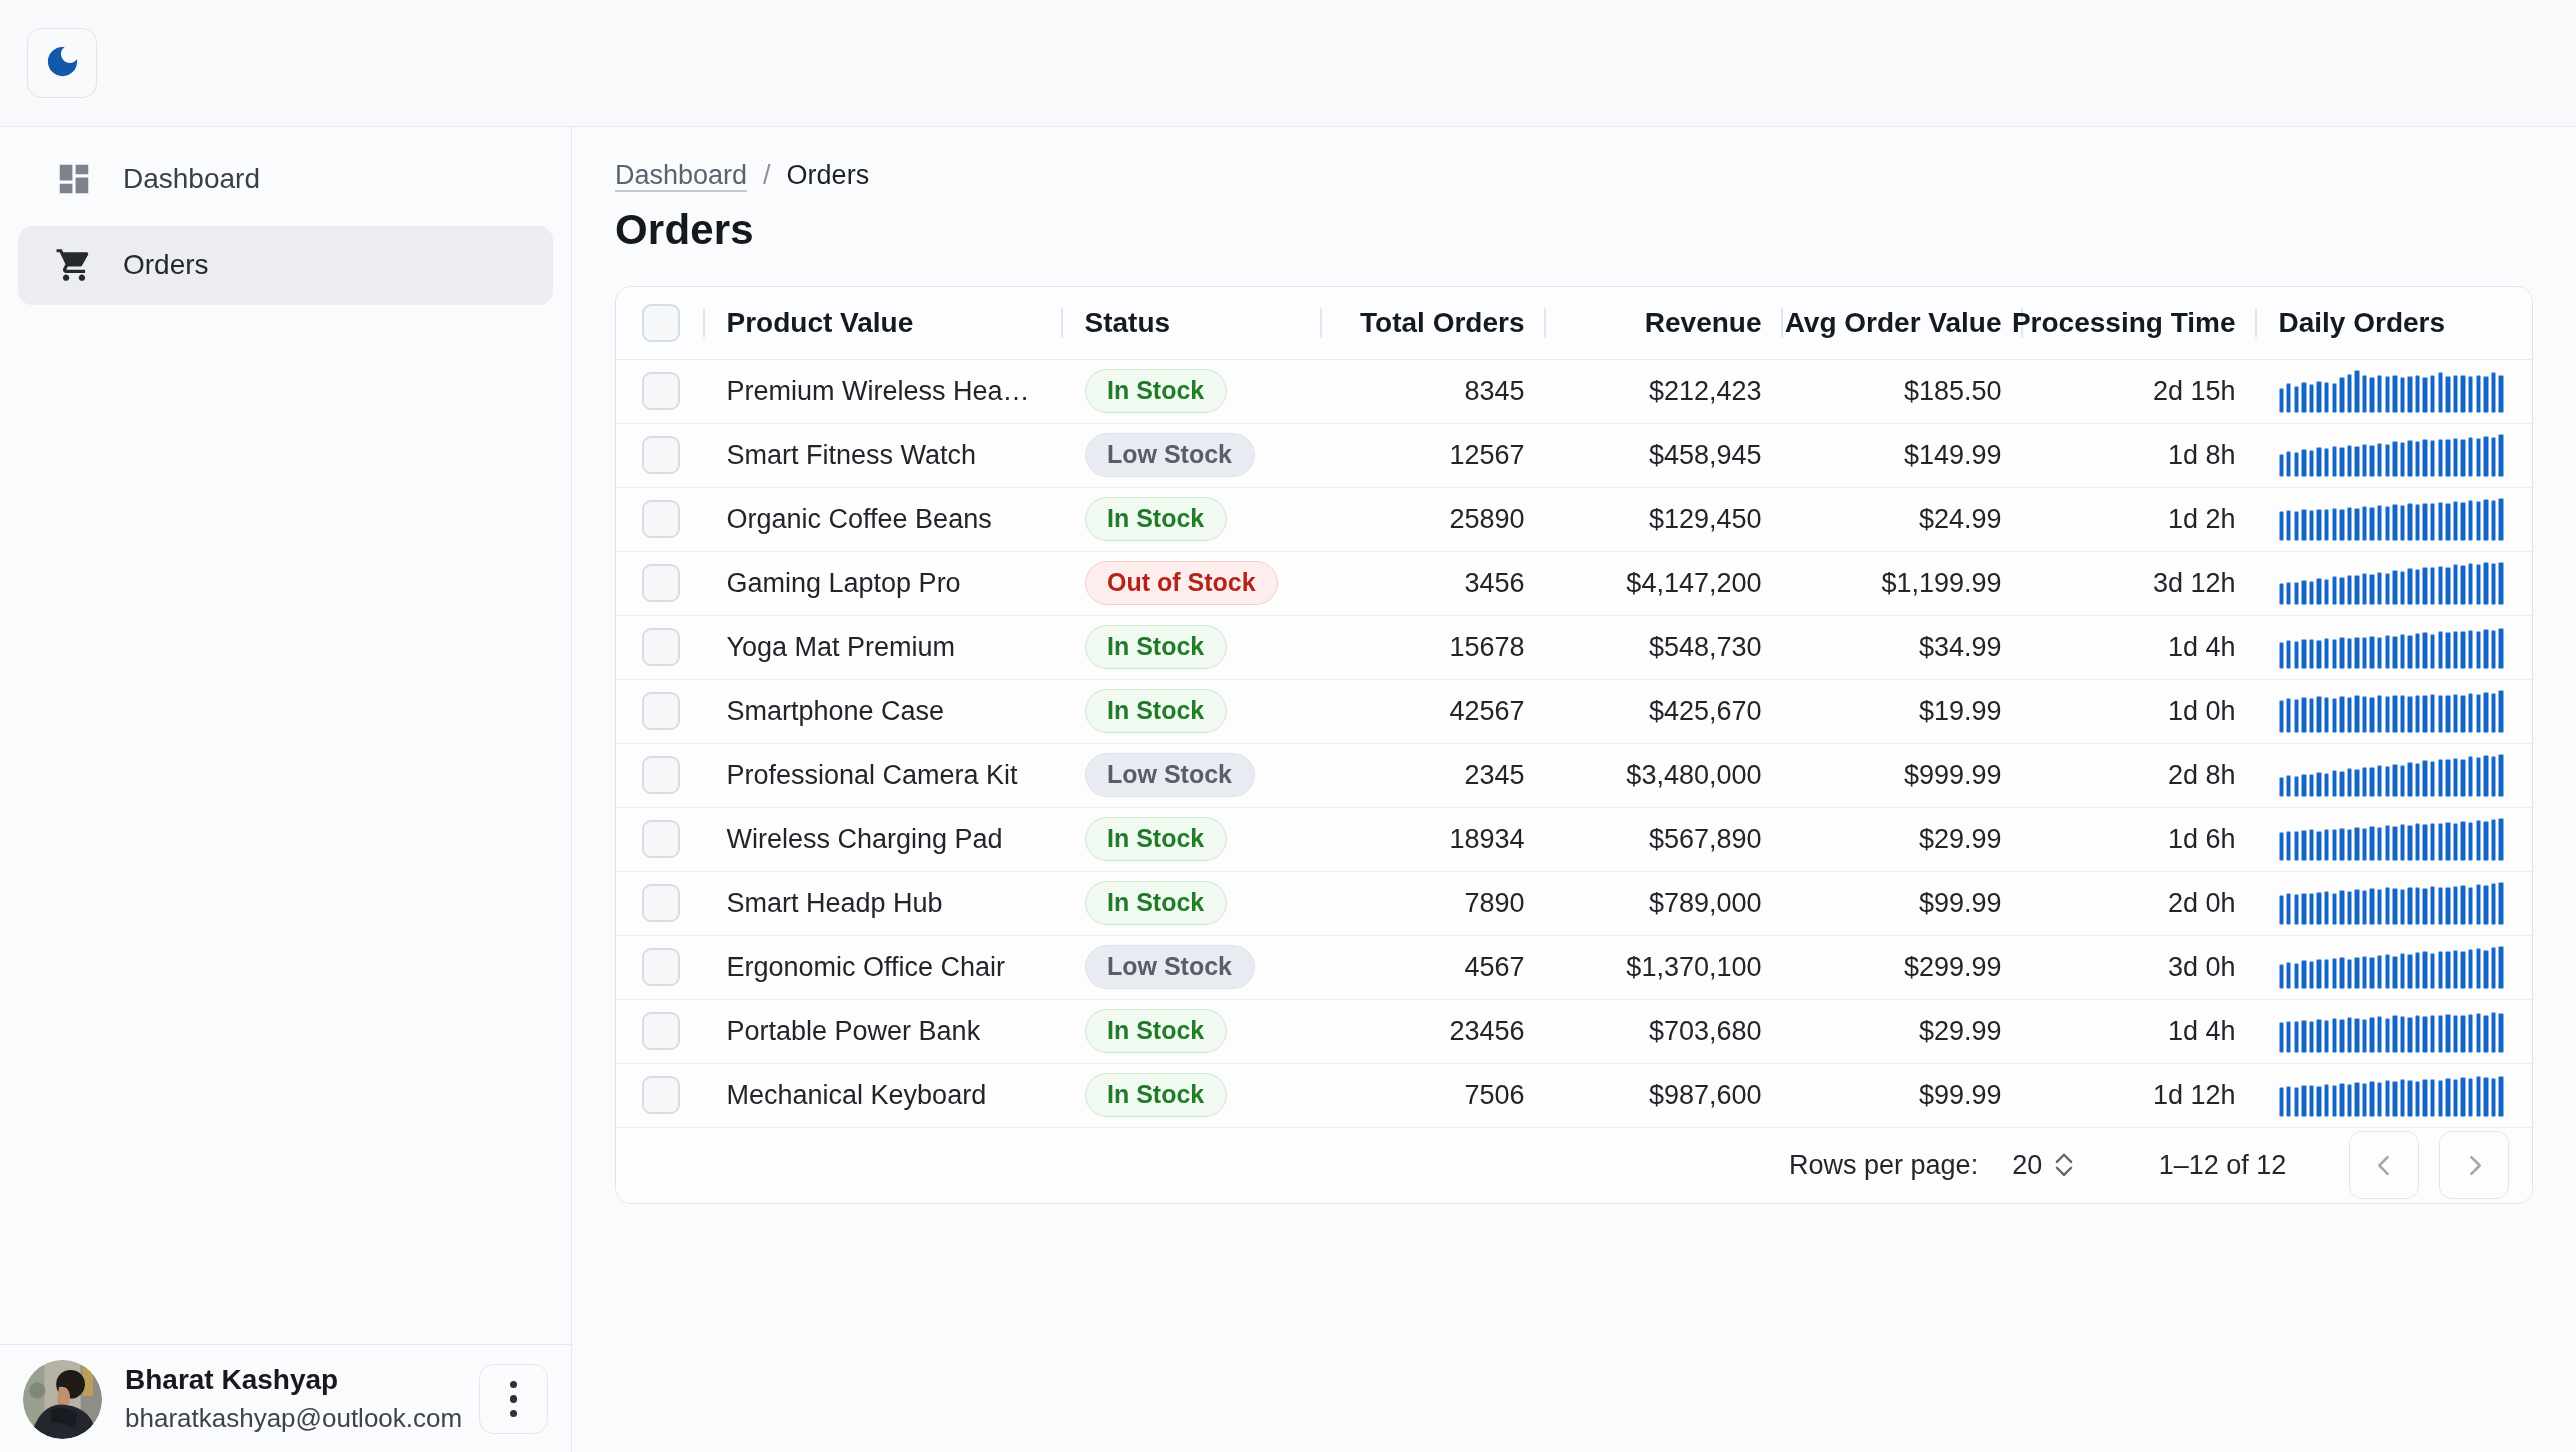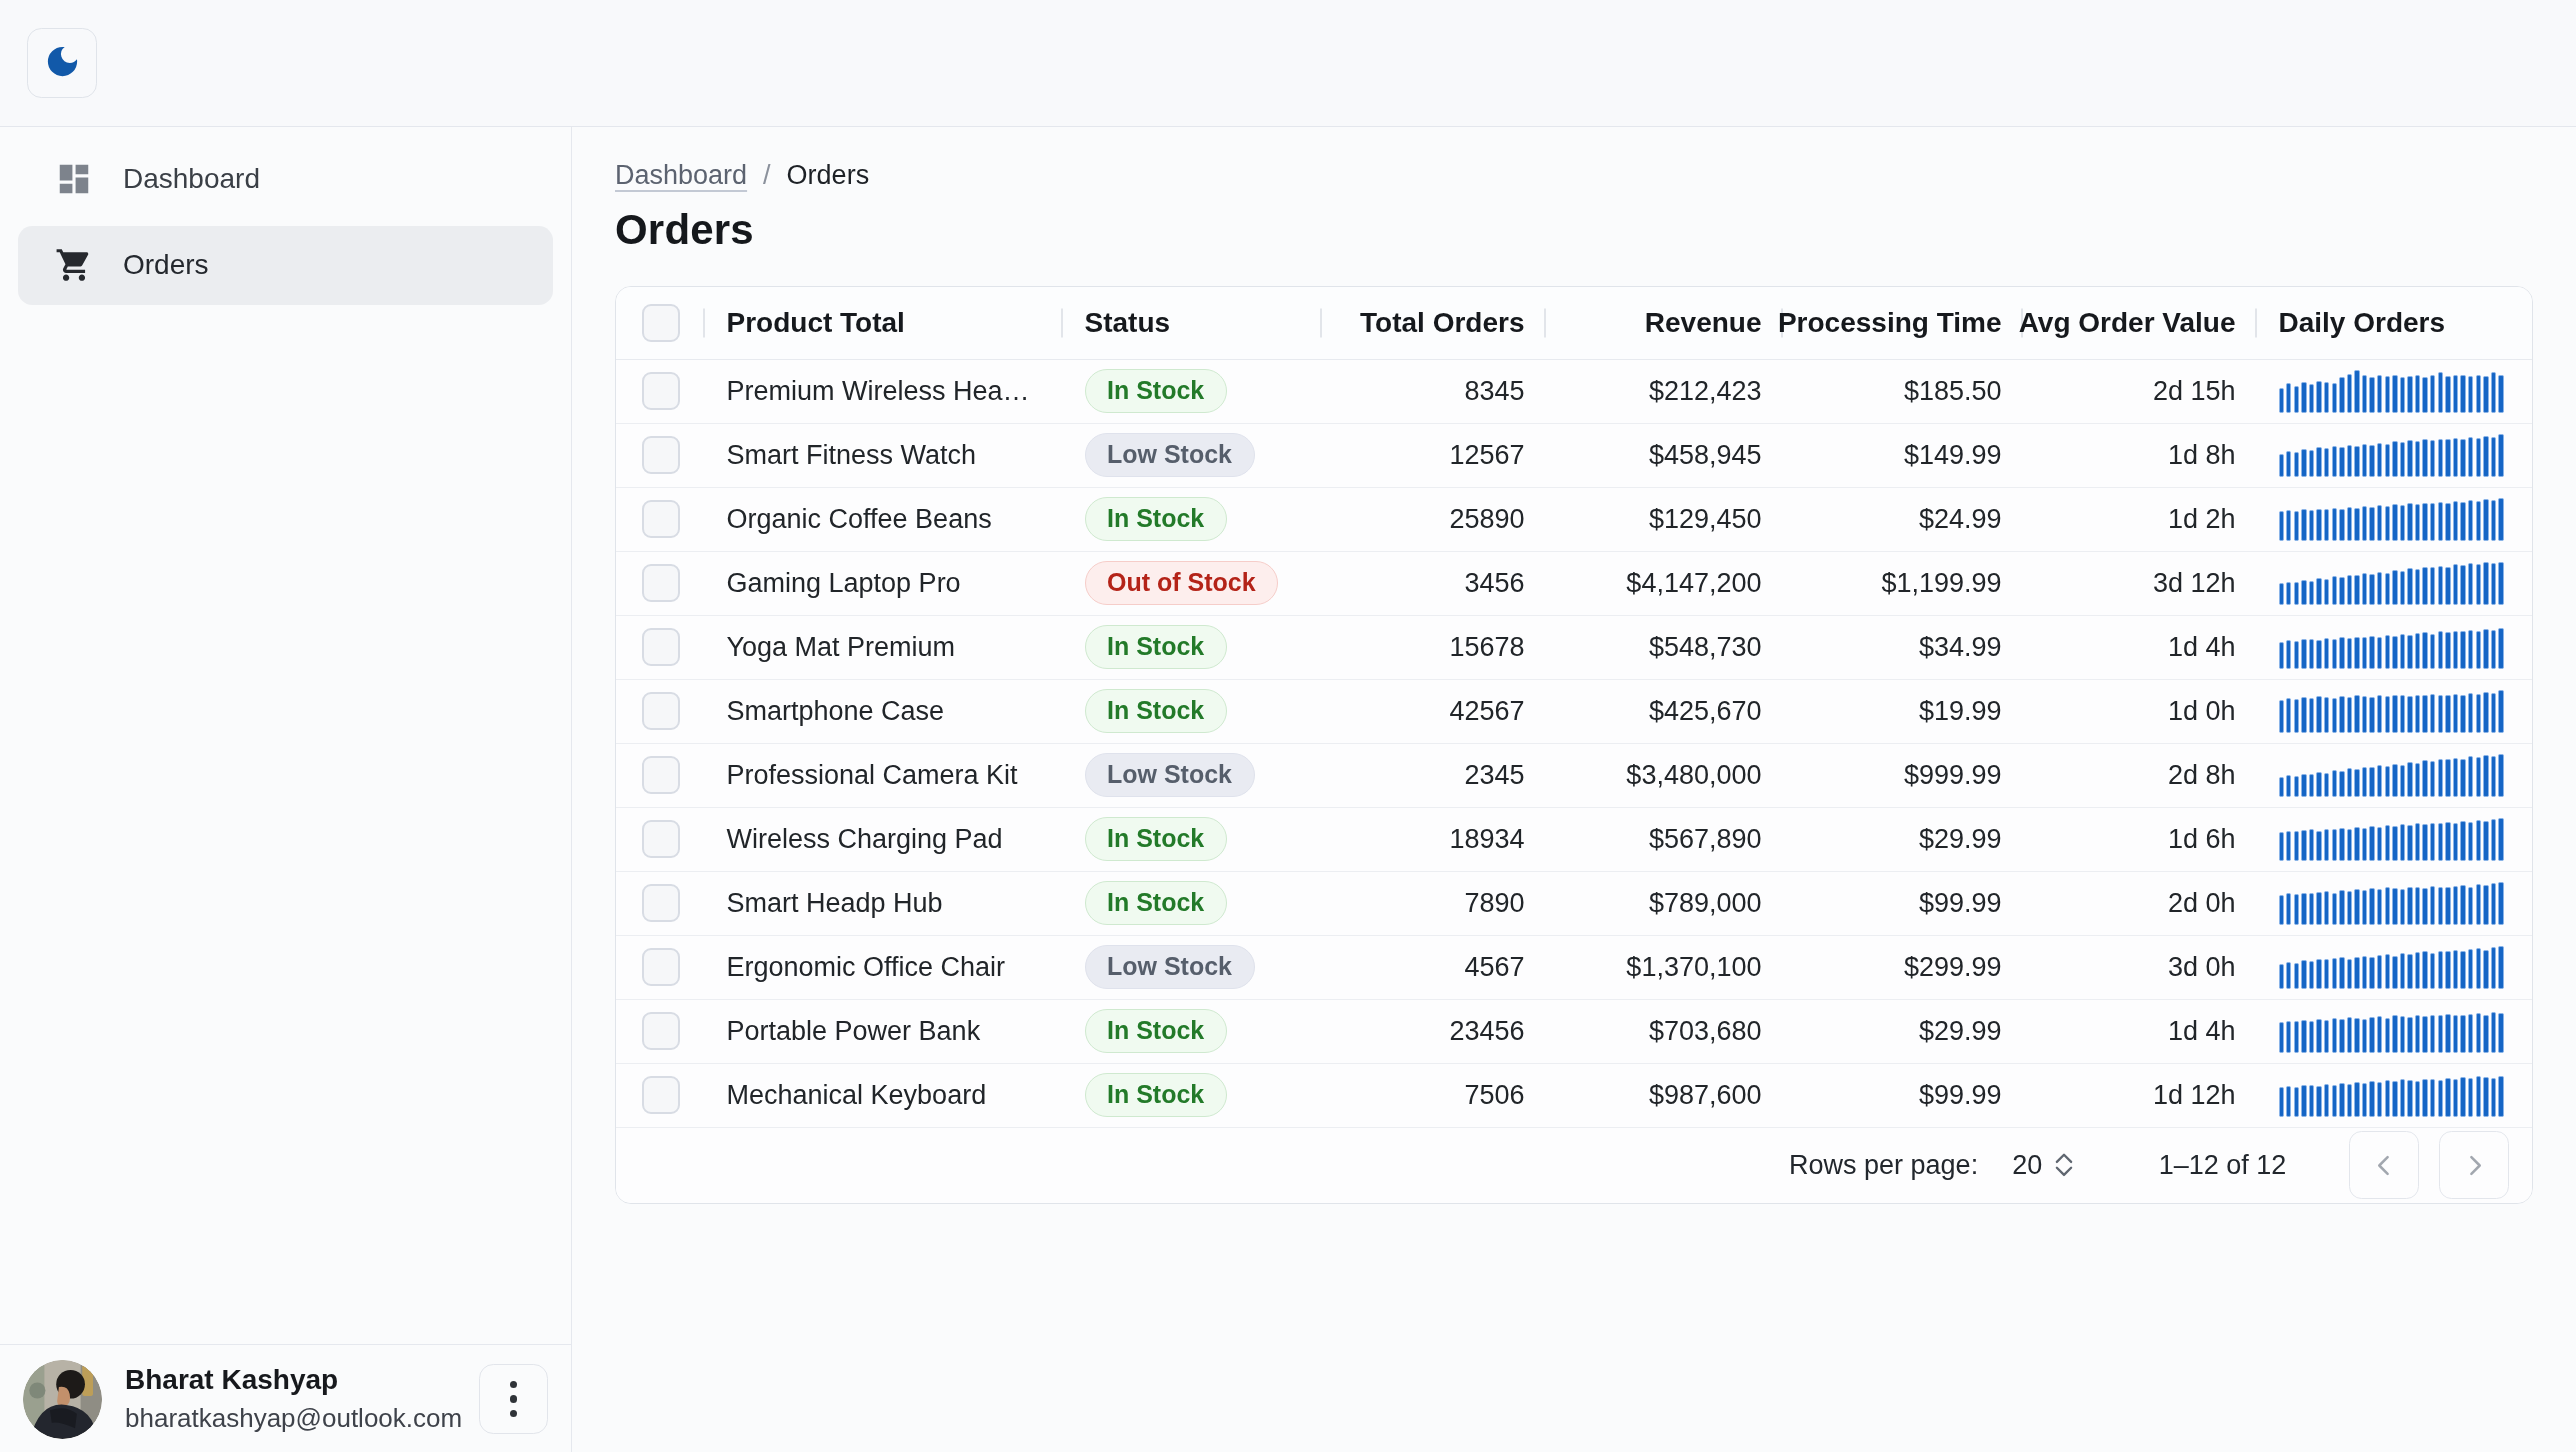--- a/index.html
+++ b/index.html
@@ -219,26 +219,26 @@
     <span class="bc-sep">/</span>
     <span class="bc-current">Orders</span>
   </div>
   <h1 class="page-title">Orders</h1>
 
   <section class="card">
     <div class="grid-row thead">
       <div class="hcell cb-wrap">
         <span class="checkbox"></span>
       </div>
-      <div class="hcell">Product Total</div>
+      <div class="hcell">Product Value</div>
       <div class="hcell">Status</div>
       <div class="hcell right">Total Orders</div>
       <div class="hcell right">Revenue</div>
+      <div class="hcell right">Avg Order Value</div>
       <div class="hcell right">Processing Time</div>
-      <div class="hcell right">Avg Order Value</div>
       <div class="hcell">Daily Orders</div>
     </div>
 
     <div id="tbody">
         <div class="grid-row trow">
           <div class="cell cb-wrap">
             <span class="checkbox"></span>
           </div>
           <div class="cell">Premium Wireless Headp…</div>
           <div class="cell"><span class="badge in-stock">In Stock</span></div>

